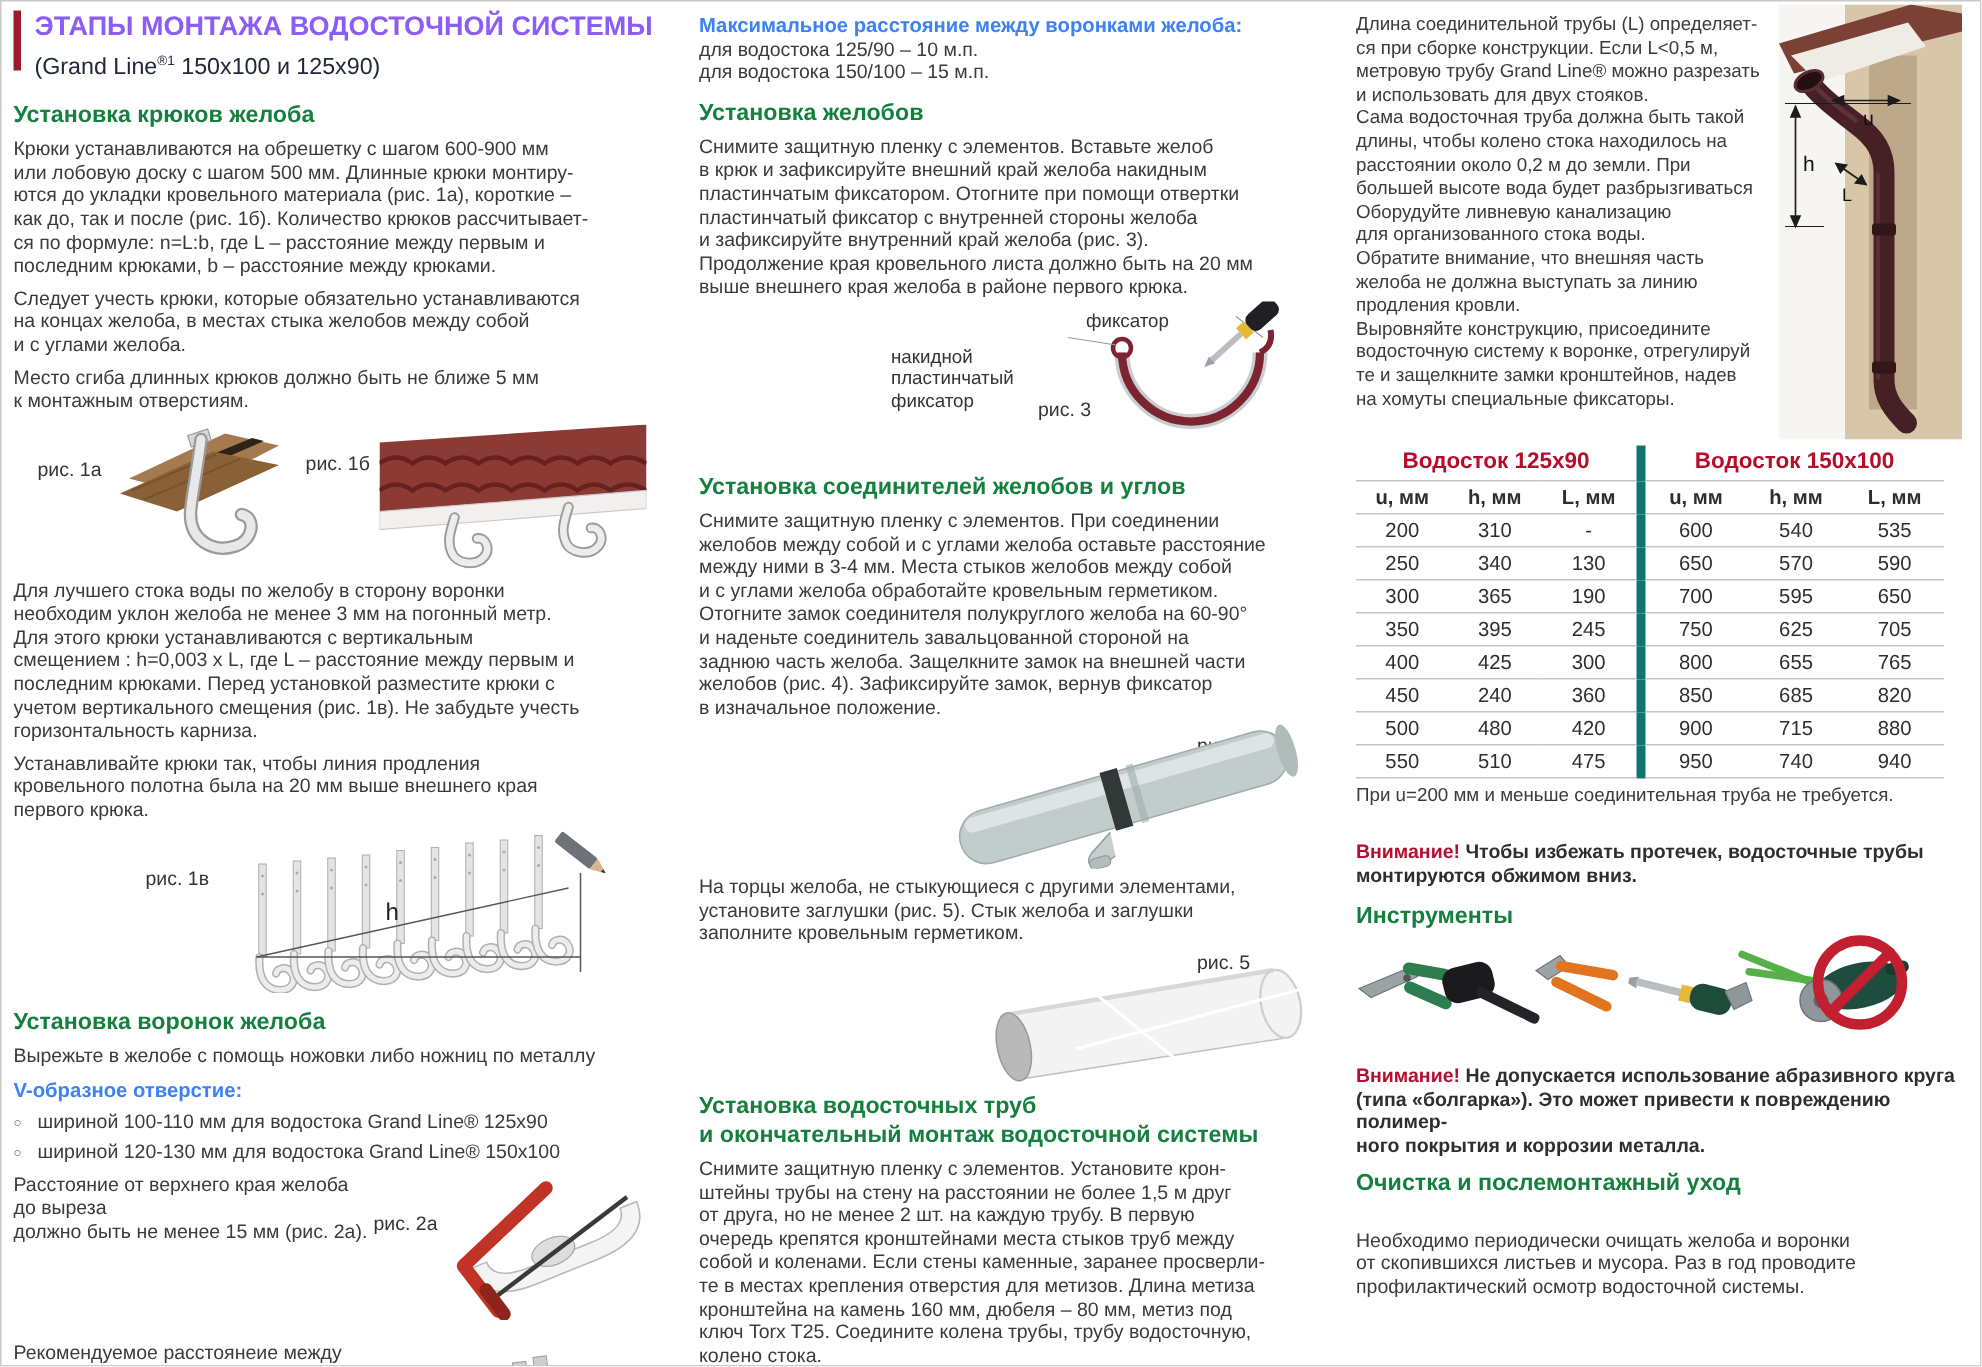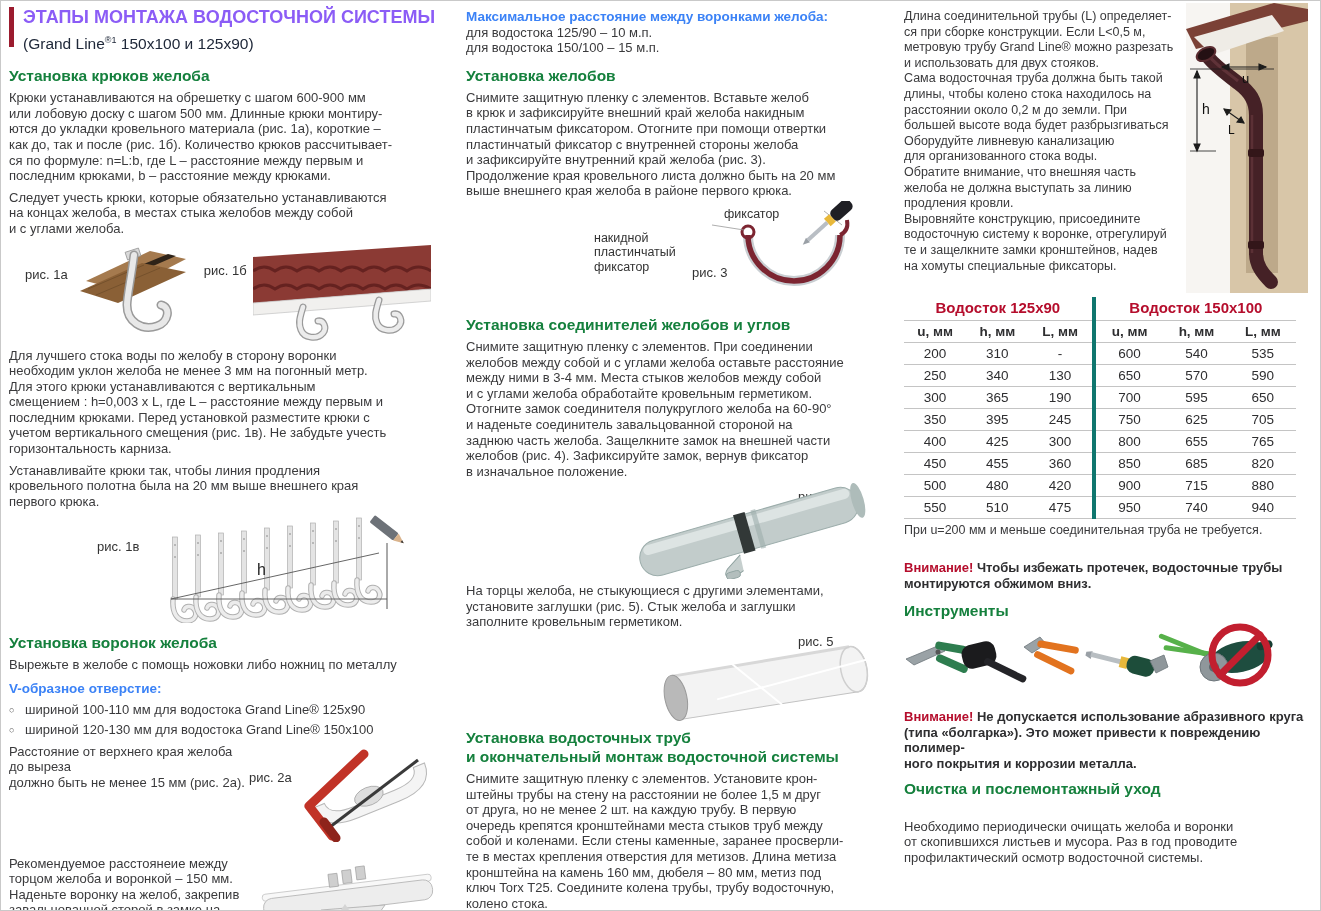--- a/index.html
+++ b/index.html
@@ -19,21 +19,21 @@
   .title{font-size:18px;line-height:21px;font-weight:bold;color:#8b5cf6;}
   .subtitle{font-size:15.5px;line-height:20px;color:#20293a;margin-top:2px;}
   .figrow{display:flex;}
   .li{display:flex;font-size:13px;line-height:20px;}
   .li .mark{width:16px;color:#555;font-size:9px;line-height:20px;text-align:left;flex:none;}
   .dim-table{border-collapse:collapse;width:392px;margin-top:4px;}
   .dim-table td,.dim-table th{border-bottom:1px solid #c4c4c4;text-align:center;
       font-size:13.5px;padding:3px 2px;color:#2e2e30;}
   .dim-table .tt{color:#b50d2c;font-weight:bold;font-size:15px;padding:2px 0 4px;}
   .dim-table th{font-weight:bold;}
-  .dim-table .div{border-left:4px solid #0f766e;}
+  .dim-table .div{border-left:6px solid #0f766e;}
   .warn{font-size:13px;line-height:15.8px;font-weight:bold;color:#2e2e30;white-space:pre-line;}
   .warn .wpre{color:#b50d2c;}
   .rel{position:relative;}
   .abs{position:absolute;}
   .figlabel{font-size:12.5px;line-height:14.5px;color:#333;}
   svg{display:block;}
 </style>
 </head>
 <body>
 
@@ -51,20 +51,22 @@
     <div class="hred" style="margin-top:12px">Установка крюков желоба</div>
     <div class="p" style="margin-top:5px">Крюки устанавливаются на обрешетку с шагом 600-900 мм
 или лобовую доску с шагом 500 мм. Длинные крюки монтиру-
 ются до укладки кровельного материала (рис. 1а), короткие –
 как до, так и после (рис. 1б). Количество крюков рассчитывает-
 ся по формуле: n=L:b, где L – расстояние между первым и
 последним крюками, b – расстояние между крюками.</div>
     <div class="p" style="margin-top:6px">Следует учесть крюки, которые обязательно устанавливаются
 на концах желоба, в местах стыка желобов между собой
 и с углами желоба.</div>
+    <div class="p" style="margin-top:6px">Место сгиба длинных крюков должно быть не ближе 5 мм
+к монтажным отверстиям.</div>
 
     <div class="figrow" style="margin-top:8px;height:100px">
       <span class="cap" style="margin:22px 6px 0 16px;flex:none">рис. 1а</span>
       <svg width="118" height="98" viewBox="0 0 118 98">
         <polygon points="12,36 76,6 112,14 50,46" fill="#a57a4e"></polygon>
         <polygon points="48,28 94,9 102,11 56,31" fill="#2e2318"></polygon>
         <polygon points="6,46 68,18 112,27 44,58" fill="#8a6036"></polygon>
         <line x1="14" y1="44" x2="70" y2="20" stroke="#75512c" stroke-width="1"></line>
         <line x1="22" y1="50" x2="86" y2="23" stroke="#75512c" stroke-width="1"></line>
         <rect x="52" y="5" width="14" height="8" fill="#d9d9d9" stroke="#9a9a9a" stroke-width="0.8" transform="rotate(-18 59 9)"></rect>
@@ -384,21 +386,21 @@
       <tr>
         <td>400</td>
             <td>425</td>
             <td>300</td>
             <td class="div">800</td>
             <td>655</td>
             <td>765</td>
       </tr>
       <tr>
         <td>450</td>
-            <td>455</td>
+            <td>240</td>
             <td>360</td>
             <td class="div">850</td>
             <td>685</td>
             <td>820</td>
       </tr>
       <tr>
         <td>500</td>
             <td>480</td>
             <td>420</td>
             <td class="div">900</td>

